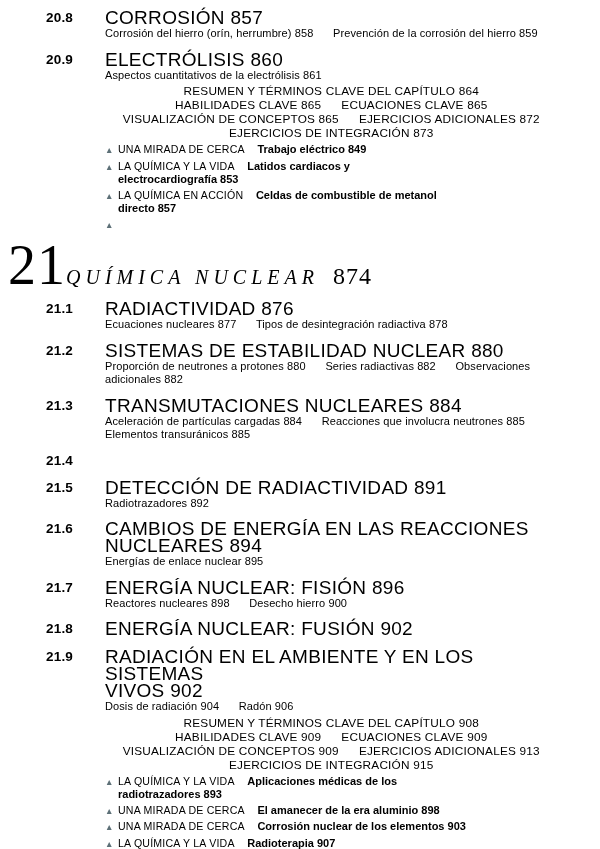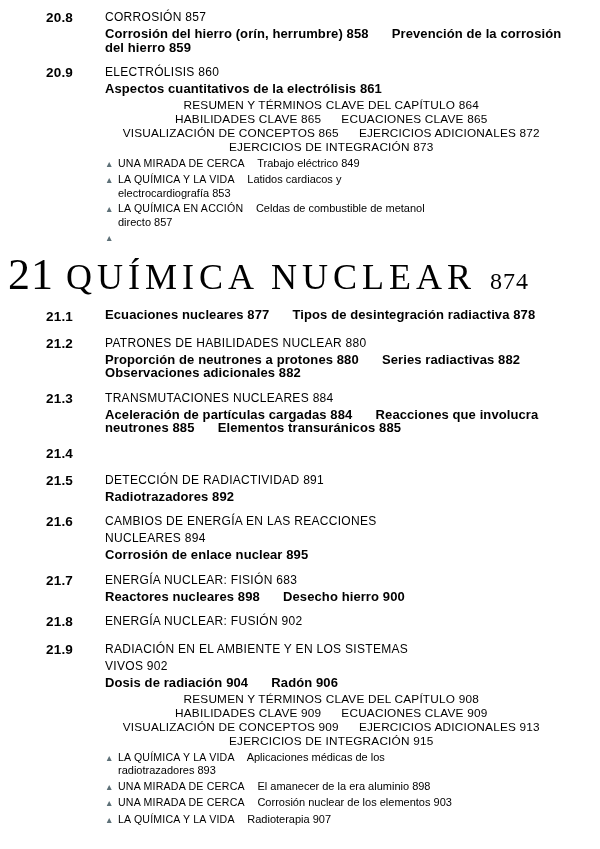--- a/index.html
+++ b/index.html
@@ -24,28 +24,28 @@
     grid-template-columns: 59px 1fr;
     margin-bottom: 10px;
   }
   .num {
     font-size: 13.5px;
     font-weight: bold;
     line-height: 17px;
     letter-spacing: 0.2px;
   }
   .title-line {
-    font-size: 12px;
+    font-size: 19px;
     line-height: 17px;
     letter-spacing: 0.3px;
     margin-bottom: 1px;
   }
   .subs {
-    font-size: 13px;
-    font-weight: bold;
+    font-size: 11px;
+    font-weight: normal;
     line-height: 13.5px;
     letter-spacing: 0.1px;
   }
   .sub { margin-right: 1.5em; }
   .sub:last-child { margin-right: 0; }
   .endm {
     font-size: 11.8px;
     line-height: 14px;
     margin-top: 2px;
     letter-spacing: 0.2px;
@@ -64,39 +64,39 @@
     line-height: 13.5px;
     color: #5d7077;
     padding-top: 1px;
   }
   .ftext { font-size: 11px; }
   .flabel {
     font-size: 10.6px;
     letter-spacing: 0.2px;
     margin-right: 0.9em;
   }
-  .ftitle { font-weight: normal; }
+  .ftitle { font-weight: bold; }
   
   .chapter {
     display: flex;
     align-items: baseline;
     margin: 8px 0 10px -38px;
   }
   .ch-num {
     font-family: "Liberation Serif", serif;
-    font-size: 44px;
+    font-size: 56px;
     line-height: 0.85;
     letter-spacing: 1px;
   }
   .ch-title {
     font-family: "Liberation Serif", serif;
-    font-size: 36px;
+    font-size: 20px;
     letter-spacing: 5px;
-    margin-left: 12px;
     white-space: nowrap;
+    font-style: italic;
   }
   .ch-page {
     font-family: "Liberation Serif", serif;
     font-size: 24px;
     margin-left: 14px;
     letter-spacing: 1px;
   }
 </style>
 </head>
 <body>
@@ -136,27 +136,28 @@
         </div>
       </section>
       <div class="chapter">
         <span class="ch-num">21</span>
         <span class="ch-title">QUÍMICA NUCLEAR</span>
         <span class="ch-page">874</span>
       </div>
       <section class="entry">
         <div class="num">21.1</div>
         <div class="body">
+          <div class="title-line"><span class="t">RADIACTIVIDAD</span> <span class="t">876</span></div>
           <div class="subs"><span class="sub"><span>Ecuaciones nucleares</span> <span>877</span></span> <span class="sub"><span>Tipos de desintegración radiactiva</span> <span>878</span></span> </div>
         </div>
       </section>
       <section class="entry">
         <div class="num">21.2</div>
         <div class="body">
-          <div class="title-line"><span class="t">PATRONES DE HABILIDADES NUCLEAR</span> <span class="t">880</span></div>
+          <div class="title-line"><span class="t">SISTEMAS DE ESTABILIDAD NUCLEAR</span> <span class="t">880</span></div>
           <div class="subs"><span class="sub"><span>Proporción de neutrones a protones</span> <span>880</span></span> <span class="sub"><span>Series radiactivas</span> <span>882</span></span> <span class="sub"><span>Observaciones adicionales</span> <span>882</span></span> </div>
         </div>
       </section>
       <section class="entry">
         <div class="num">21.3</div>
         <div class="body">
           <div class="title-line"><span class="t">TRANSMUTACIONES NUCLEARES</span> <span class="t">884</span></div>
           <div class="subs"><span class="sub"><span>Aceleración de partículas cargadas</span> <span>884</span></span> <span class="sub"><span>Reacciones que involucra neutrones</span> <span>885</span></span> <span class="sub"><span>Elementos transuránicos</span> <span>885</span></span> </div>
         </div>
       </section>
@@ -167,27 +168,27 @@
         <div class="num">21.5</div>
         <div class="body">
           <div class="title-line"><span class="t">DETECCIÓN DE RADIACTIVIDAD</span> <span class="t">891</span></div>
           <div class="subs"><span class="sub"><span>Radiotrazadores</span> <span>892</span></span> </div>
         </div>
       </section>
       <section class="entry">
         <div class="num">21.6</div>
         <div class="body">
           <div class="title-line"><span class="t">CAMBIOS DE ENERGÍA EN LAS REACCIONES</span><br><span class="t">NUCLEARES</span> <span class="t">894</span></div>
-          <div class="subs"><span class="sub"><span>Corrosión de enlace nuclear</span> <span>895</span></span> </div>
+          <div class="subs"><span class="sub"><span>Energías de enlace nuclear</span> <span>895</span></span> </div>
         </div>
       </section>
       <section class="entry">
         <div class="num">21.7</div>
         <div class="body">
-          <div class="title-line"><span class="t">ENERGÍA NUCLEAR: FISIÓN</span> <span class="t">683</span></div>
+          <div class="title-line"><span class="t">ENERGÍA NUCLEAR: FISIÓN</span> <span class="t">896</span></div>
           <div class="subs"><span class="sub"><span>Reactores nucleares</span> <span>898</span></span> <span class="sub"><span>Desecho hierro</span> <span>900</span></span> </div>
         </div>
       </section>
       <section class="entry">
         <div class="num">21.8</div>
         <div class="body">
           <div class="title-line"><span class="t">ENERGÍA NUCLEAR: FUSIÓN</span> <span class="t">902</span></div>
         </div>
       </section>
       <section class="entry">

